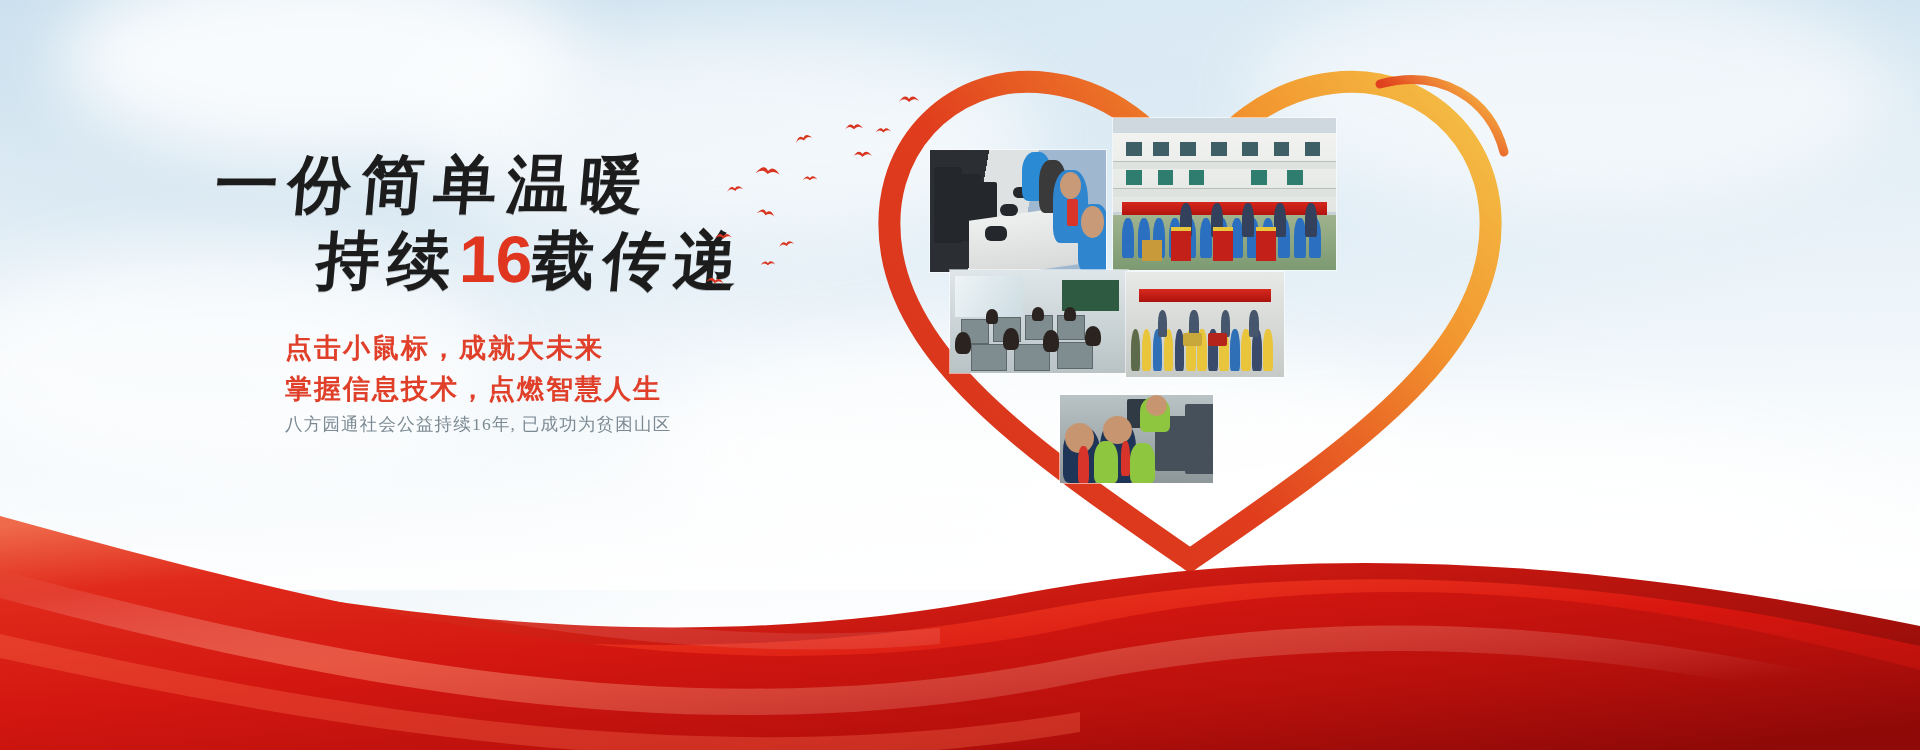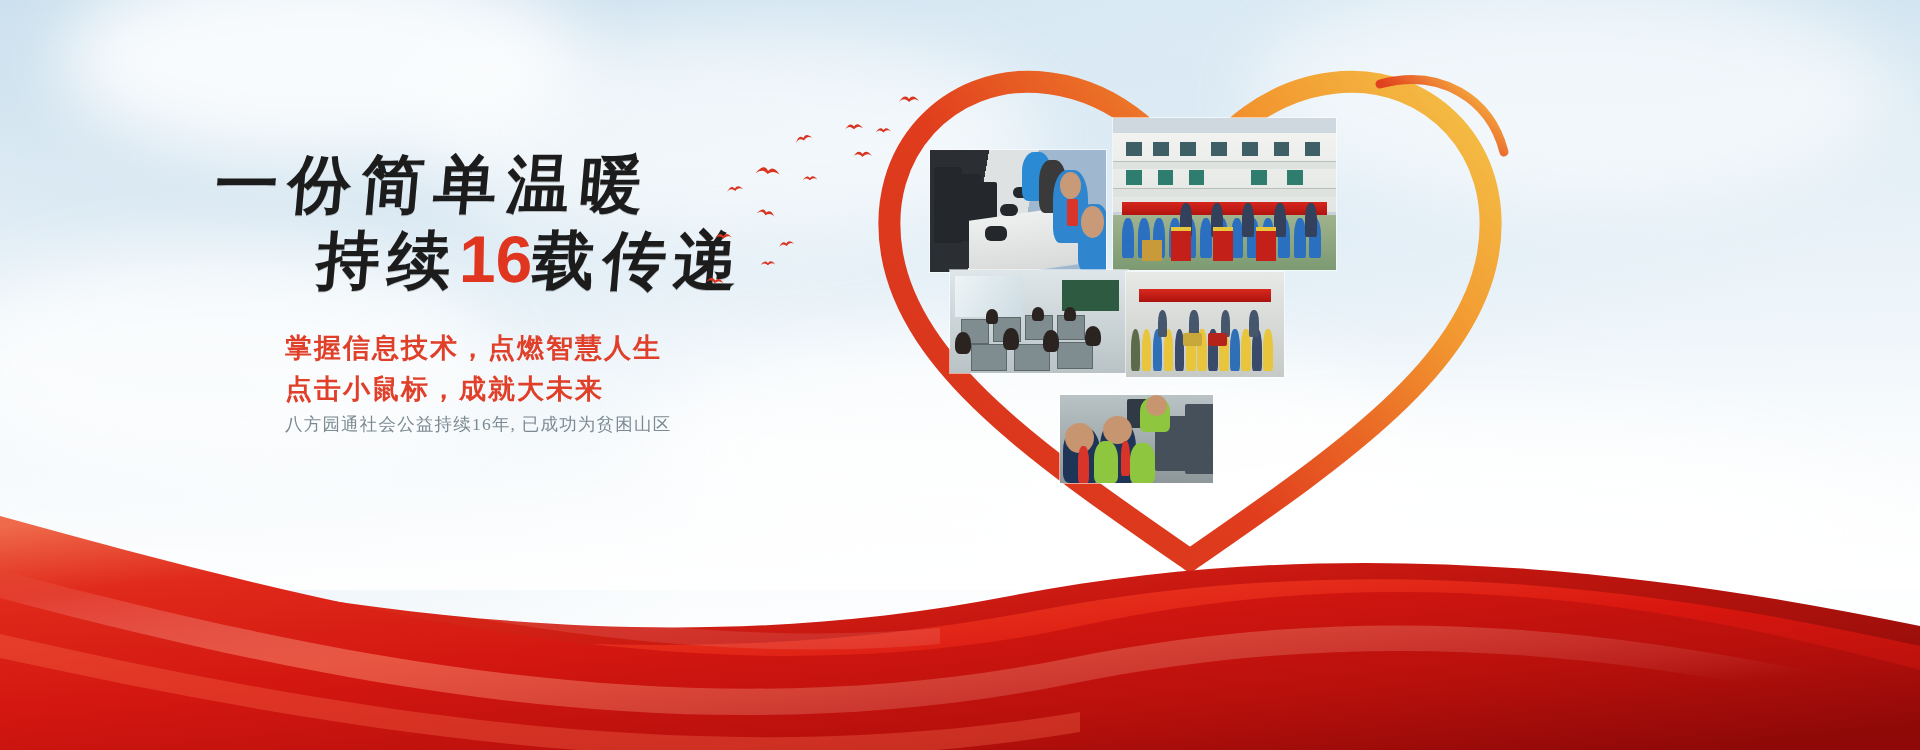--- a/index.html
+++ b/index.html
@@ -130,22 +130,22 @@
   <div class="haze"></div>
 
   <div class="copy">
 
     <div class="headline">
       <div class="hl-line one">一份简单温暖</div>
       <div class="hl-line two"><span>持续</span><span class="hl-num">16</span><span>载传递</span></div>
     </div>
 
     <div class="sub">
+      <div class="sub-line">点击小鼠标，成就大未来</div>
       <div class="sub-line">掌握信息技术，点燃智慧人生</div>
-      <div class="sub-line">点击小鼠标，成就大未来</div>
     </div>
 
     <div class="desc">
       <div class="desc-line">八方园通社会公益持续16年, 已成功为贫困山区</div>
     </div>
 
   </div>
 
   <div class="birds">
     <div class="bird" style="left:198px;top:15px;">

